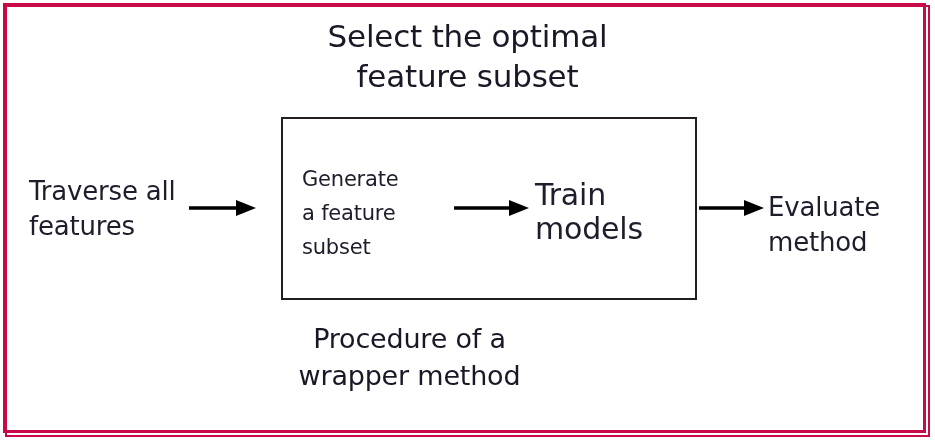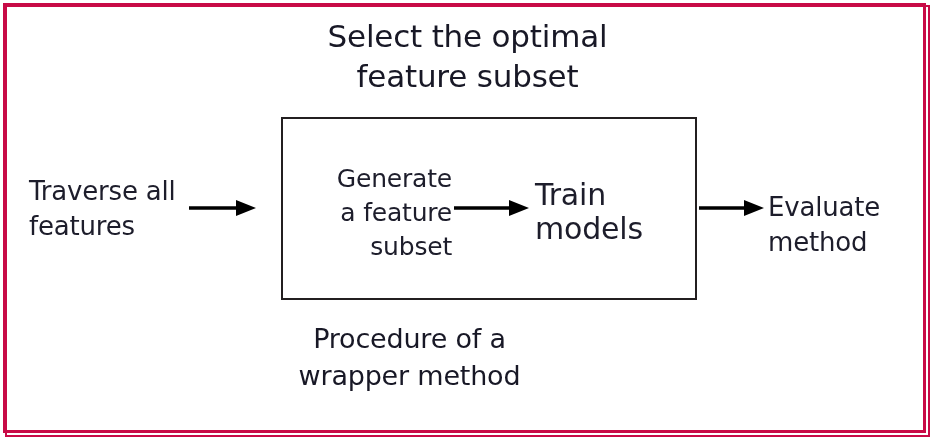--- a/index.html
+++ b/index.html
@@ -97,22 +97,22 @@
     height: 183px;
     border: 2px solid #231f20;
     box-sizing: border-box;
     background: #ffffff;
   }
 
   #label-generate {
     left: 302px;
     top: 162px;
     width: 150px;
-    text-align: right;
-    font-size: 25px;
+    text-align: left;
+    font-size: 21px;
     line-height: 34px;
   }
 
   #label-train {
     left: 535px;
     top: 178px;
     width: 130px;
     text-align: left;
     font-size: 30px;
     line-height: 34px;

